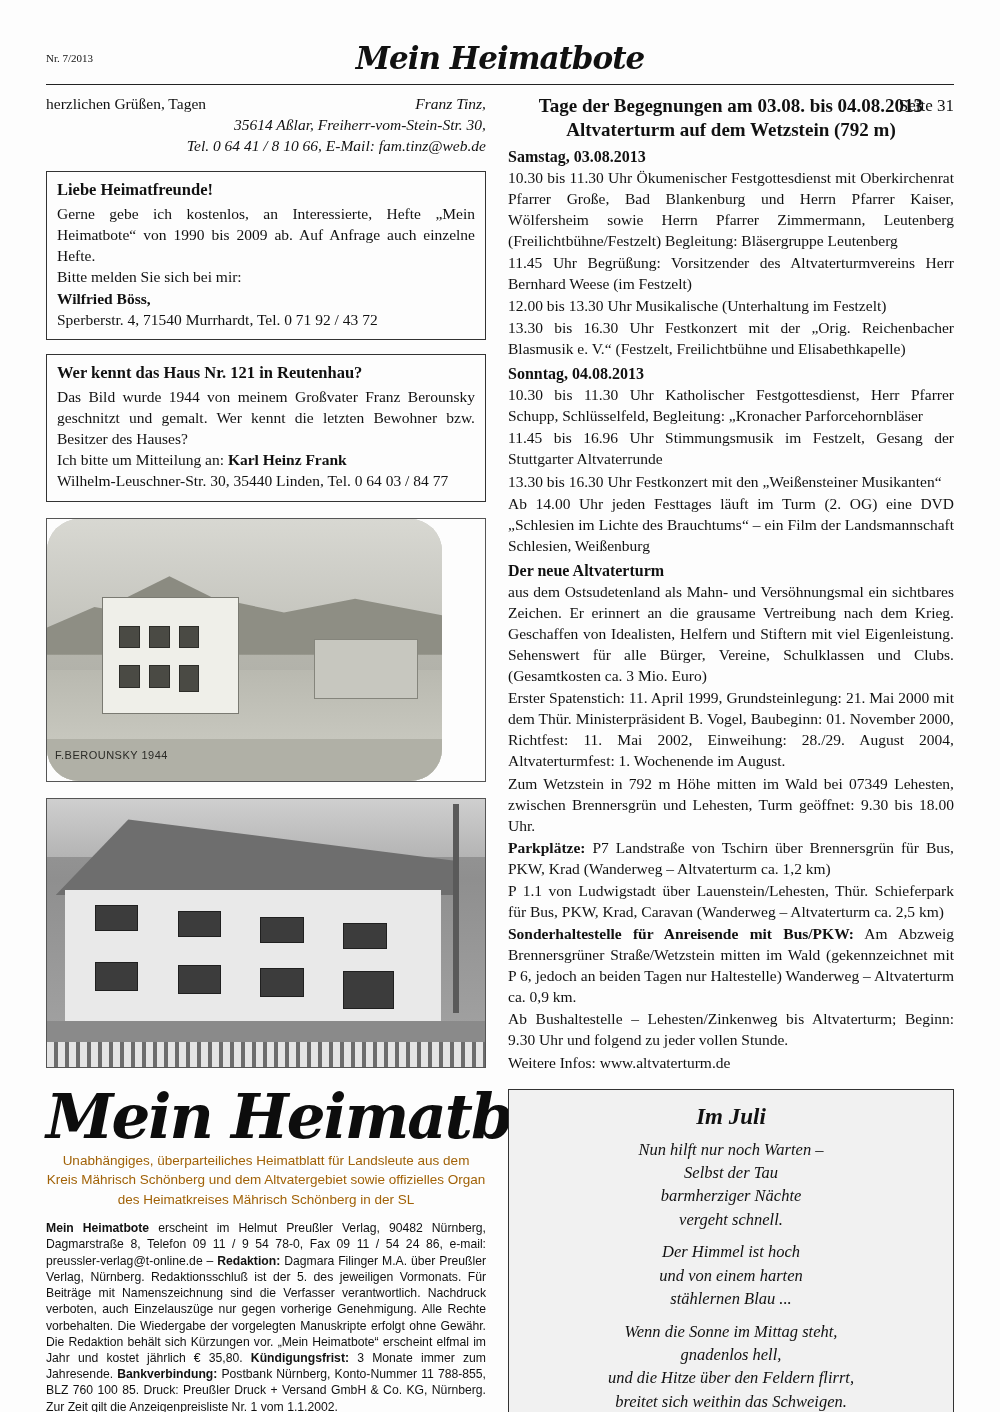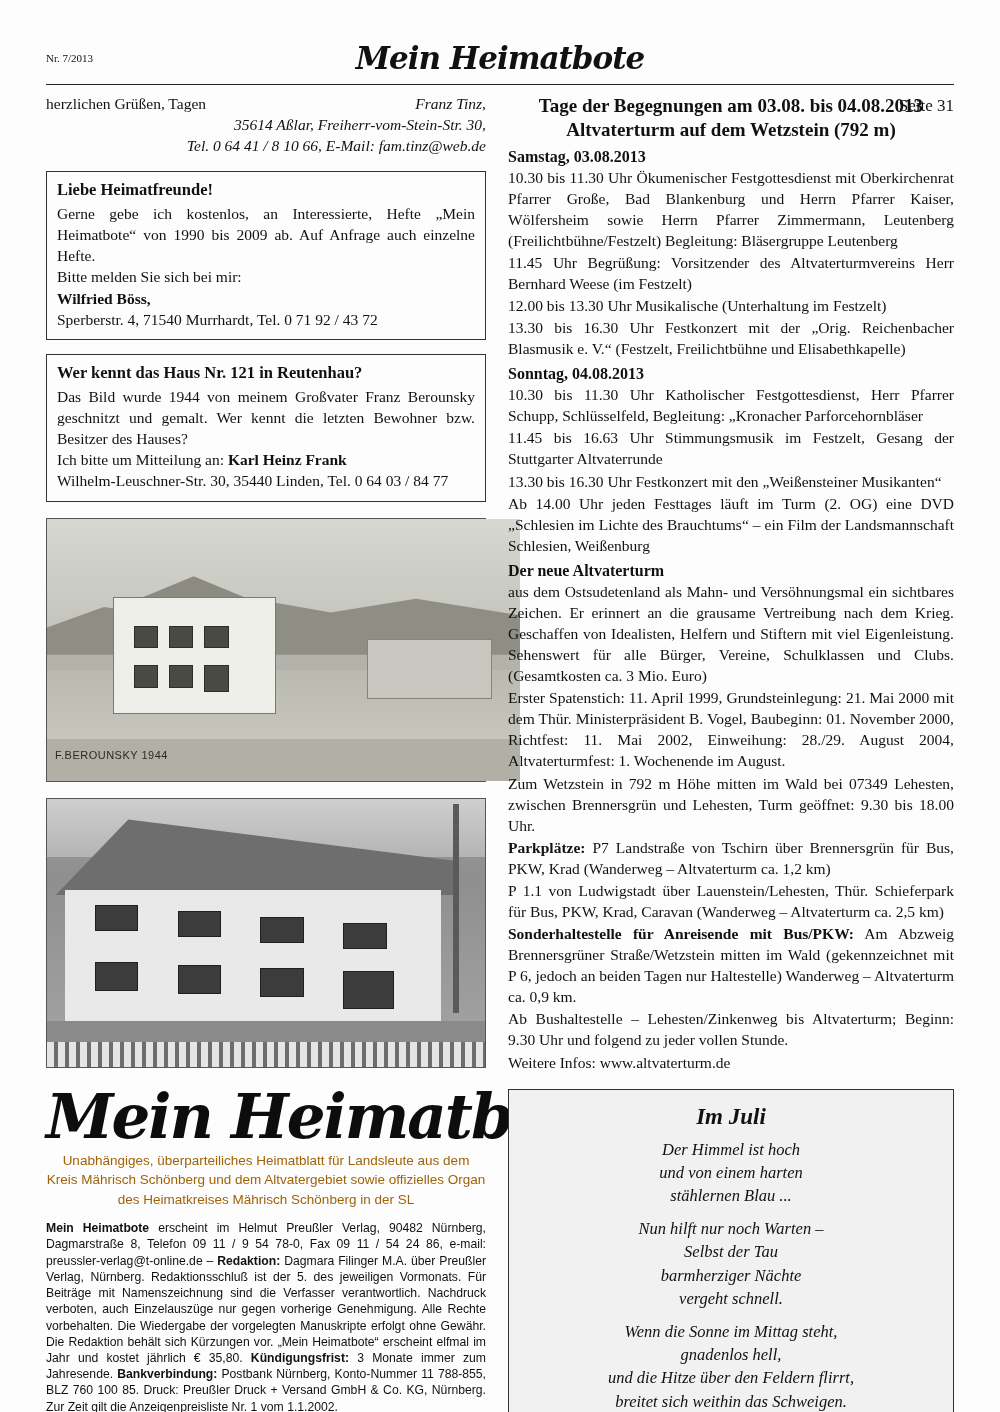--- a/index.html
+++ b/index.html
@@ -58,26 +58,27 @@
   }
   .box h3{
     margin:0 0 2px 0;
     font-size:16.5px;
     font-weight:bold;
   }
   .box .bold{font-weight:bold;}
   
   .img-wrap{margin-top:16px;border:1px solid #555;}
   .painting{
-    width:473px;height:262px;
+    width:395px;height:262px;
     display:block;
     position:relative;
     background:
       linear-gradient(to bottom,#c9c9c4 0%,#bfbfb8 38%,#b6b6ae 40%,#a9a9a0 100%);
     overflow:hidden;
+    border-radius:32px;
   }
   .photo{
     width:438px;height:268px;
     display:block;
     position:relative;
     background:linear-gradient(to bottom,#9b9b9b 0%,#8f8f8f 30%,#a5a5a5 100%);
     overflow:hidden;
   }
   
   .p-sky{position:absolute;left:0;top:0;width:100%;height:46%;
@@ -268,47 +269,47 @@
     <div class="r-title">Altvaterturm auf dem Wetzstein (792 m)</div>
 
     <div class="r-sub">Samstag, 03.08.2013</div>
     <p class="r-body">10.30 bis 11.30 Uhr Ökumenischer Festgottesdienst mit Oberkirchenrat Pfarrer Große, Bad Blankenburg und Herrn Pfarrer Kaiser, Wölfersheim sowie Herrn Pfarrer Zimmermann, Leutenberg (Freilichtbühne/Festzelt) Begleitung: Bläsergruppe Leutenberg</p>
     <p class="r-body">11.45 Uhr Begrüßung: Vorsitzender des Altvaterturmvereins Herr Bernhard Weese (im Festzelt)</p>
     <p class="r-body">12.00 bis 13.30 Uhr Musikalische (Unterhaltung im Festzelt)</p>
     <p class="r-body">13.30 bis 16.30 Uhr Festkonzert mit der „Orig. Reichenbacher Blasmusik e. V.“ (Festzelt, Freilichtbühne und Elisabethkapelle)</p>
 
     <div class="r-sub">Sonntag, 04.08.2013</div>
     <p class="r-body">10.30 bis 11.30 Uhr Katholischer Festgottesdienst, Herr Pfarrer Schupp, Schlüsselfeld, Begleitung: „Kronacher Parforcehornbläser</p>
-    <p class="r-body">11.45 bis 16.63 Uhr Stimmungsmusik im Festzelt, Gesang der Stuttgarter Altvaterrunde</p>
+    <p class="r-body">11.45 bis 16.96 Uhr Stimmungsmusik im Festzelt, Gesang der Stuttgarter Altvaterrunde</p>
     <p class="r-body">13.30 bis 16.30 Uhr Festkonzert mit den „Weißensteiner Musikanten“</p>
     <p class="r-body">Ab 14.00 Uhr jeden Festtages läuft im Turm (2. OG) eine DVD „Schlesien im Lichte des Brauchtums“ – ein Film der Landsmannschaft Schlesien, Weißenburg</p>
 
     <div class="r-sub">Der neue Altvaterturm</div>
     <p class="r-body">aus dem Ostsudetenland als Mahn- und Versöhnungsmal ein sichtbares Zeichen. Er erinnert an die grausame Vertreibung nach dem Krieg. Geschaffen von Idealisten, Helfern und Stiftern mit viel Eigenleistung. Sehenswert für alle Bürger, Vereine, Schulklassen und Clubs. (Gesamtkosten ca. 3 Mio. Euro)</p>
     <p class="r-body">Erster Spatenstich: 11. April 1999, Grundsteinlegung: 21. Mai 2000 mit dem Thür. Ministerpräsident B. Vogel, Baubeginn: 01. November 2000, Richtfest: 11. Mai 2002, Einweihung: 28./29. August 2004, Altvaterturmfest: 1. Wochenende im August.</p>
     <p class="r-body">Zum Wetzstein in 792 m Höhe mitten im Wald bei 07349 Lehesten, zwischen Brennersgrün und Lehesten, Turm geöffnet: 9.30 bis 18.00 Uhr.</p>
 
     <p class="r-body"><b>Parkplätze:</b><span> P7 Landstraße von Tschirn über Brennersgrün für Bus, PKW, Krad (Wanderweg – Altvaterturm ca. 1,2 km)</span></p>
     <p class="r-body">P 1.1 von Ludwigstadt über Lauenstein/Lehesten, Thür. Schieferpark für Bus, PKW, Krad, Caravan (Wanderweg – Altvaterturm ca. 2,5 km)</p>
 
     <p class="r-body"><b>Sonderhaltestelle für Anreisende mit Bus/PKW:</b><span> Am Abzweig Brennersgrüner Straße/Wetzstein mitten im Wald (gekennzeichnet mit P 6, jedoch an beiden Tagen nur Haltestelle) Wanderweg – Altvaterturm ca. 0,9 km.</span></p>
 
     <p class="r-body">Ab Bushaltestelle – Lehesten/Zinkenweg bis Altvaterturm; Beginn: 9.30 Uhr und folgend zu jeder vollen Stunde.</p>
 
     <p class="r-body">Weitere Infos: www.altvaterturm.de</p>
 
     <div class="poem-box">
       <div class="poem-title">Im Juli</div>
-      <div class="poem-stanza" style="white-space:pre-line;">Der Himmel ist hoch
-und von einem harten
-stählernen Blau ...</div>
       <div class="poem-stanza" style="white-space:pre-line;">Nun hilft nur noch Warten –
 Selbst der Tau
 barmherziger Nächte
 vergeht schnell.</div>
+      <div class="poem-stanza" style="white-space:pre-line;">Der Himmel ist hoch
+und von einem harten
+stählernen Blau ...</div>
       <div class="poem-stanza" style="white-space:pre-line;">Wenn die Sonne im Mittag steht,
 gnadenlos hell,
 und die Hitze über den Feldern flirrt,
 breitet sich weithin das Schweigen.</div>
 
     </div>
   </div>
 
 </div>
 

